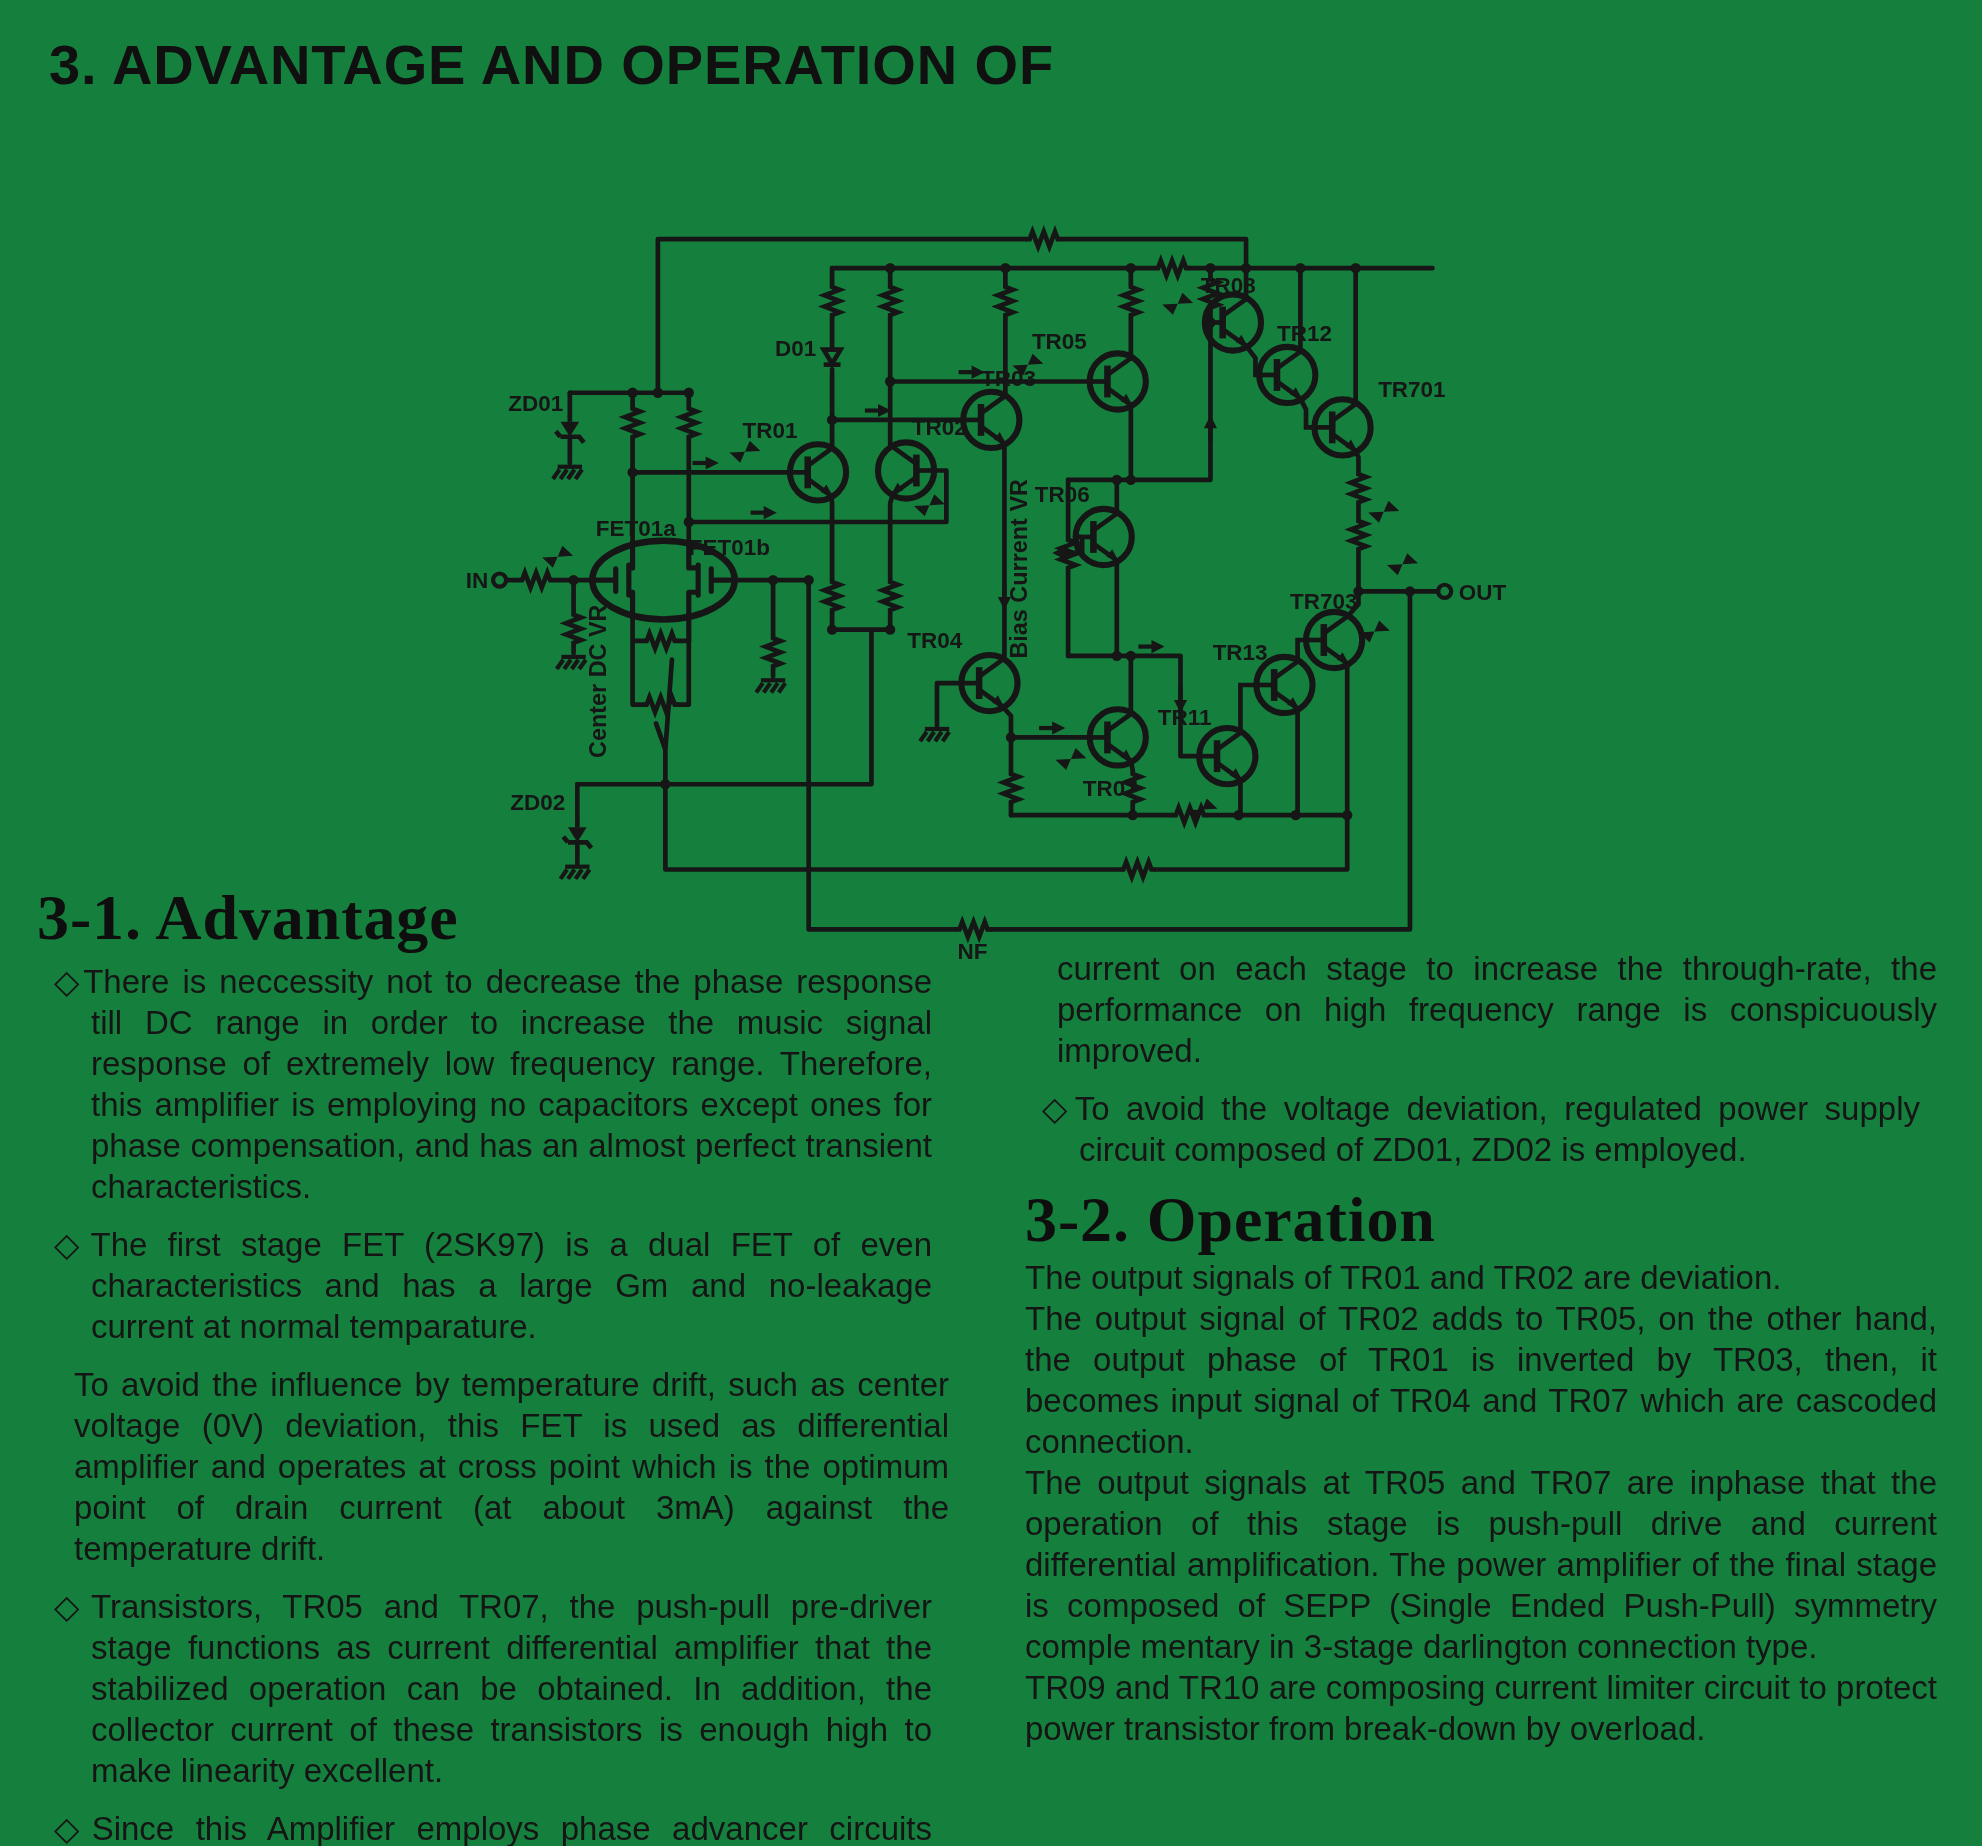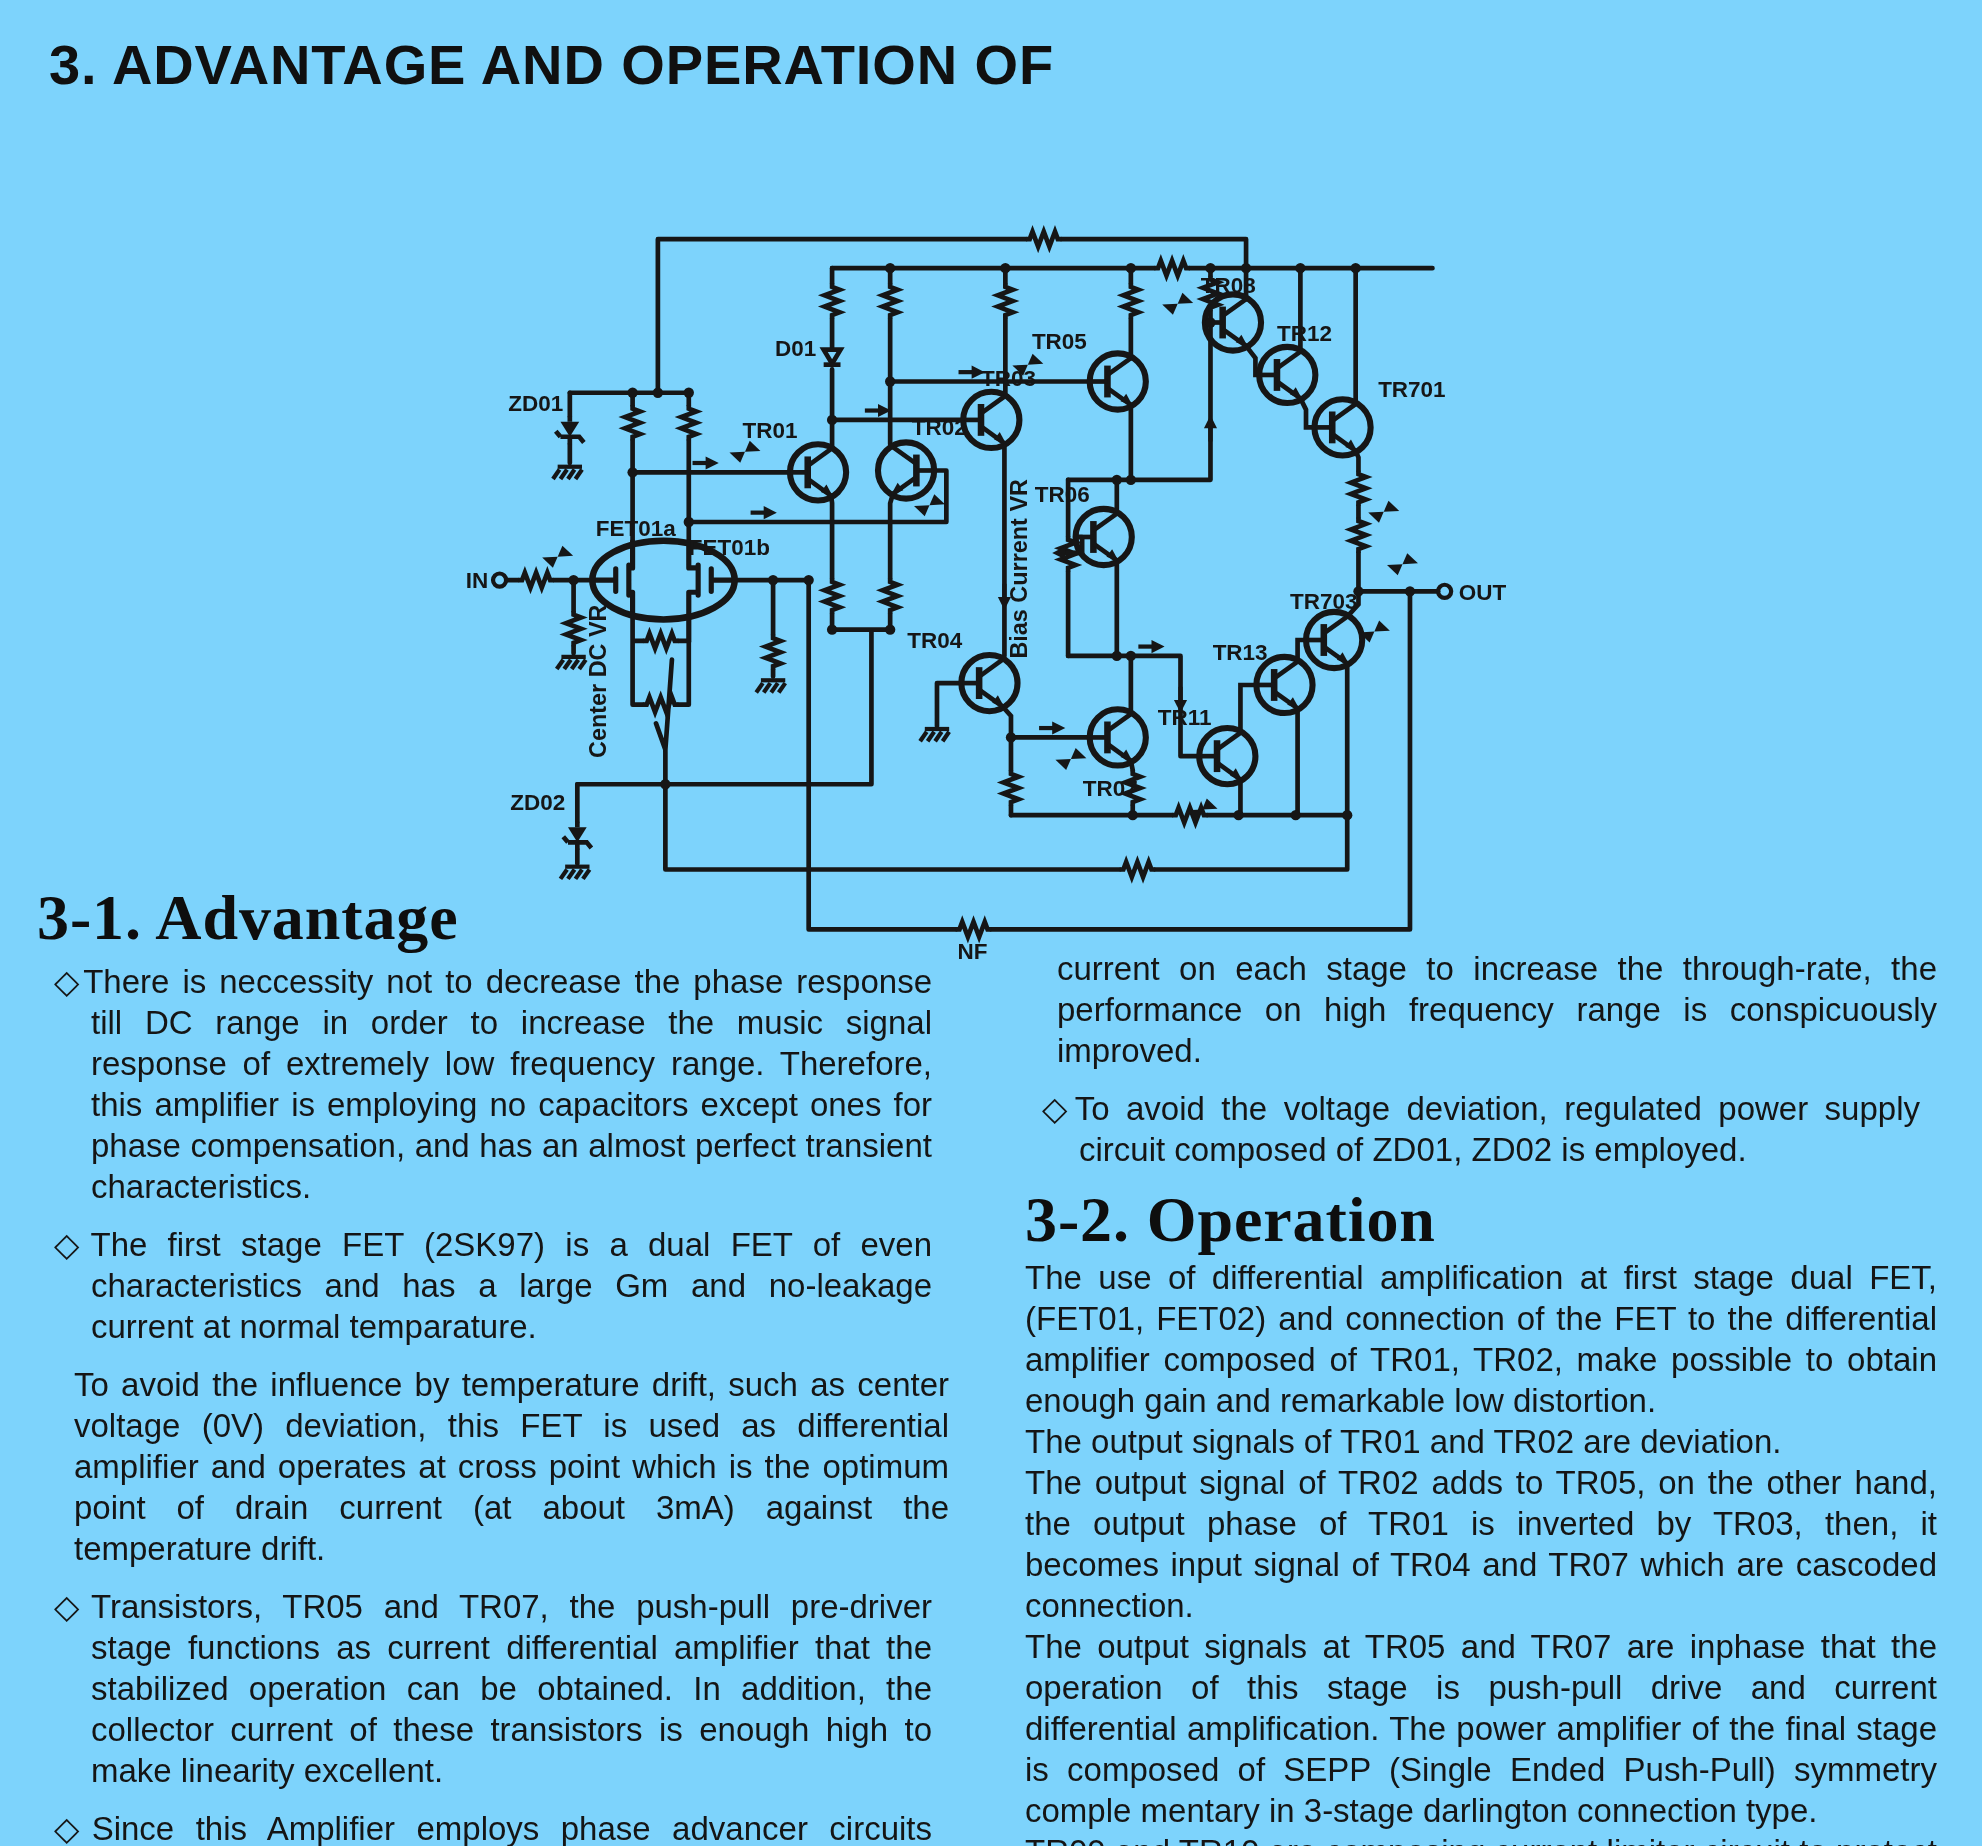--- a/index.html
+++ b/index.html
@@ -1,16 +1,16 @@
 <!DOCTYPE html>
 <html style="font-size:15px"><head>
 <meta charset="utf-8">
 <style>
   html,body{margin:0;padding:0;background:#e8e8e8;}
-  .pg{position:relative;width:1983px;height:1847px;background:#7dd3fc;color:#141414;
+  .pg{position:relative;width:1983px;height:1847px;background:#15803d;color:#141414;
       font-family:"Liberation Sans",sans-serif;overflow:hidden;}
   .title{position:absolute;left:49px;top:32px;font-weight:bold;font-size:56px;line-height:65px;
          letter-spacing:0.9px;color:#101010;}
   .title .l2{padding-left:60px;}
   .schem{position:absolute;left:464px;top:208px;}
   .col{position:absolute;width:912px;font-size:33px;line-height:41px;text-align:justify;color:#151515;}
   .colL{left:37px;top:892px;}
   .colR{left:1025px;top:948px;}
   .h2{font-family:"Liberation Serif",serif;font-weight:bold;font-size:64px;line-height:52px;
       letter-spacing:0.9px;text-align:left;color:#0e0e0e;margin:0 0 9.4px 0;}
@@ -278,21 +278,20 @@
     <p class="b">◇The first stage FET (2SK97) is a dual FET of even characteristics and has a large Gm and no-leakage current at normal temparature.</p>
     <p class="c">To avoid the influence by temperature drift, such as center voltage (0V) deviation, this FET is used as differential amplifier and operates at cross point which is the optimum point of drain current (at about 3mA) against the temperature drift.</p>
     <p class="b">◇Transistors, TR05 and TR07, the push-pull pre-driver stage functions as current differential amplifier that the stabilized operation can be obtained.  In addition, the collector current of these transistors is enough high to make linearity excellent.</p>
     <p class="b">◇Since this Amplifier employs phase advancer circuits (C06, C08, C15, R29, C16 and R30), which have not been frequently used, to compensate the phase characteristics on high frequency range and is also made to have enough</p>
   </div>
 
   <div class="col colR">
     <p class="cr">current on each stage to increase the through-rate, the performance on high frequency range is conspicuously improved.</p>
     <p class="b">◇To avoid the voltage deviation, regulated power supply circuit composed of ZD01, ZD02 is employed.</p>
     <h2 class="h2">3-2. Operation</h2>
-    <p class="p">The use of differential amplification at first stage dual FET, (FET01, FET02) and connection of the FET to the differential amplifier composed of TR01, TR02, make possible to obtain enough gain and remarkable low distortion.</p>
     <p class="p">The output signals of TR01 and TR02 are deviation.</p>
     <p class="p">The output signal of TR02 adds to TR05, on the other hand, the output phase of TR01 is inverted by TR03, then, it becomes input signal of TR04 and TR07 which are cascoded connection.</p>
     <p class="p">The output signals at TR05 and TR07 are inphase that the operation of this stage is push-pull drive and current differential amplification.  The power amplifier of the final stage is composed of SEPP (Single Ended Push-Pull) symmetry comple mentary in 3-stage darlington connection type.</p>
     <p class="p">TR09 and TR10 are composing current limiter circuit to protect power transistor from break-down by overload.</p>
   </div>
 
 </div>
 
 
 </body></html>

